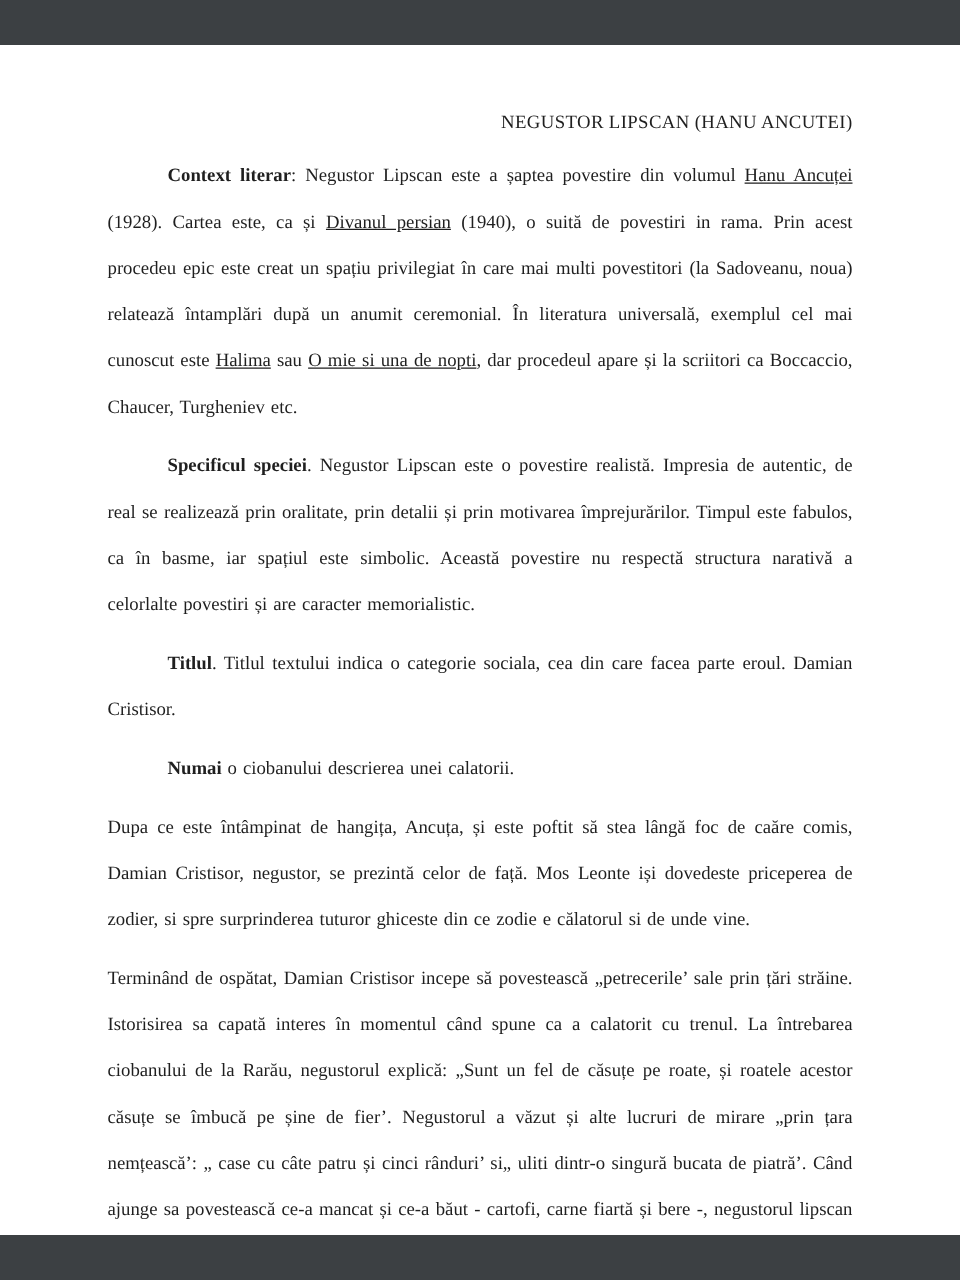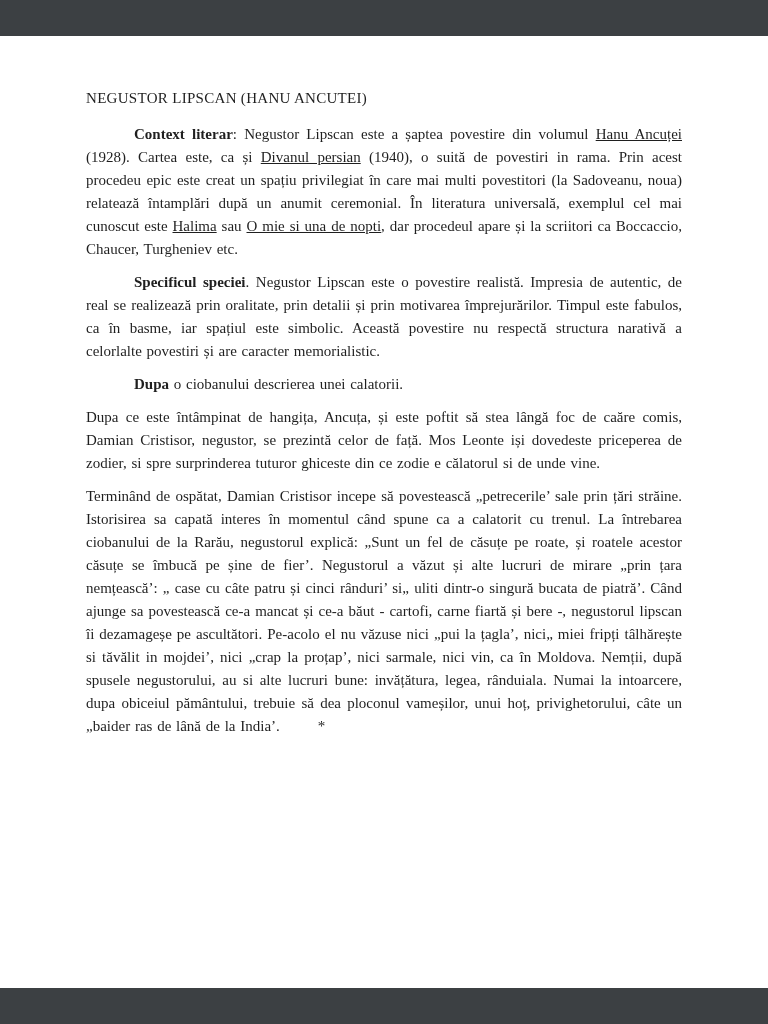--- a/index.html
+++ b/index.html
@@ -24,46 +24,47 @@
     position: absolute;
     top: 36px;
     bottom: 36px;
     left: 0;
     right: 0;
     background: #ffffff;
     padding: 54px 86px 0 86px;
     overflow: hidden;
   }
   .doc-title {
-    text-align: left;
+    text-align: right;
     font-size: 15px;
     font-weight: normal;
     letter-spacing: 0.3px;
     margin-bottom: 16px;
   }
   .para {
     font-size: 15px;
-    line-height: 23px;
+    line-height: 37px;
     text-align: justify;
     margin-top: 10px;
     word-spacing: 1px;
   }
   .para.indent { text-indent: 48px; }
   .run-bold { font-weight: bold; }
   .run-underline { text-decoration: underline; }
 </style>
 </head>
 <body>
 
 <div class="viewer-bar top" style="background: rgb(60, 64, 67);"></div>
 
 <div class="page" style="background: rgb(255, 255, 255);">
   <h1 class="doc-title">NEGUSTOR LIPSCAN (HANU ANCUTEI)</h1>
   <div id="doc-body">
       <p class="para indent"><span class="run-bold ">Context literar</span><span class="">: Negustor Lipscan este a șaptea povestire din volumul </span><span class="run-underline">Hanu Ancuței</span><span class=""> (1928). Cartea este, ca și </span><span class="run-underline">Divanul persian</span><span class=""> (1940), o suită de povestiri in rama. Prin acest procedeu epic este creat un spațiu privilegiat în care mai multi povestitori (la Sadoveanu, noua) relatează întamplări după un anumit ceremonial. În literatura universală, exemplul cel mai cunoscut este </span><span class="run-underline">Halima</span><span class=""> sau </span><span class="run-underline">O mie si una de nopti</span><span class="">, dar procedeul apare și la scriitori ca Boccaccio, Chaucer, Turgheniev etc.</span></p>
       <p class="para indent"><span class="run-bold ">Specificul speciei</span><span class="">. Negustor Lipscan este o povestire realistă. Impresia de autentic, de real se realizează prin oralitate, prin detalii și prin motivarea împrejurărilor. Timpul este fabulos, ca în basme, iar spațiul este simbolic. Această povestire nu respectă structura narativă a celorlalte povestiri și are caracter memorialistic.</span></p>
-      <p class="para indent"><span class="run-bold ">Dupa</span><span class=""> o ciobanului descrierea unei calatorii.</span></p>
+      <p class="para indent"><span class="run-bold ">Titlul</span><span class="">. Titlul textului indica o categorie sociala, cea din care facea parte eroul. Damian Cristisor.</span></p>
+      <p class="para indent"><span class="run-bold ">Numai</span><span class=""> o ciobanului descrierea unei calatorii.</span></p>
       <p class="para"><span class="">Dupa ce este întâmpinat de hangița, Ancuța, și este poftit să stea lângă foc de caăre comis, Damian Cristisor, negustor, se prezintă celor de față. Mos Leonte iși dovedeste priceperea de zodier, si spre surprinderea tuturor ghiceste din ce zodie e călatorul si de unde vine.</span></p>
       <p class="para"><span class="">Terminând de ospătat, Damian Cristisor incepe să povestească „petrecerile’ sale prin țări străine. Istorisirea sa capată interes în momentul când spune ca a calatorit cu trenul. La întrebarea ciobanului de la Rarău, negustorul explică: „Sunt un fel de căsuțe pe roate, și roatele acestor căsuțe se îmbucă pe șine de fier’. Negustorul a văzut și alte lucruri de mirare „prin țara nemțească’: „ case cu câte patru și cinci rânduri’ si„ uliti dintr-o singură bucata de piatră’. Când ajunge sa povestească ce-a mancat și ce-a băut - cartofi, carne fiartă și bere -, negustorul lipscan îi dezamageșe pe ascultători. Pe-acolo el nu văzuse nici „pui la țagla’, nici„ miei fripți tâlhărește si tăvălit in mojdei’, nici „crap la proțap’, nici sarmale, nici vin, ca în Moldova. Nemții, după spusele negustorului, au si alte lucruri bune: invățătura, legea, rânduiala. Numai la intoarcere, dupa obiceiul pământului, trebuie să dea ploconul vameșilor, unui hoț, privighetorului, câte un „baider ras de lână de la India’.</span><span class="">&nbsp;&nbsp;&nbsp;&nbsp;&nbsp;&nbsp;&nbsp;&nbsp;*</span></p>
     </div>
 </div>
 
 <div class="viewer-bar bottom" style="background: rgb(60, 64, 67);"></div>
 
 </body></html>

